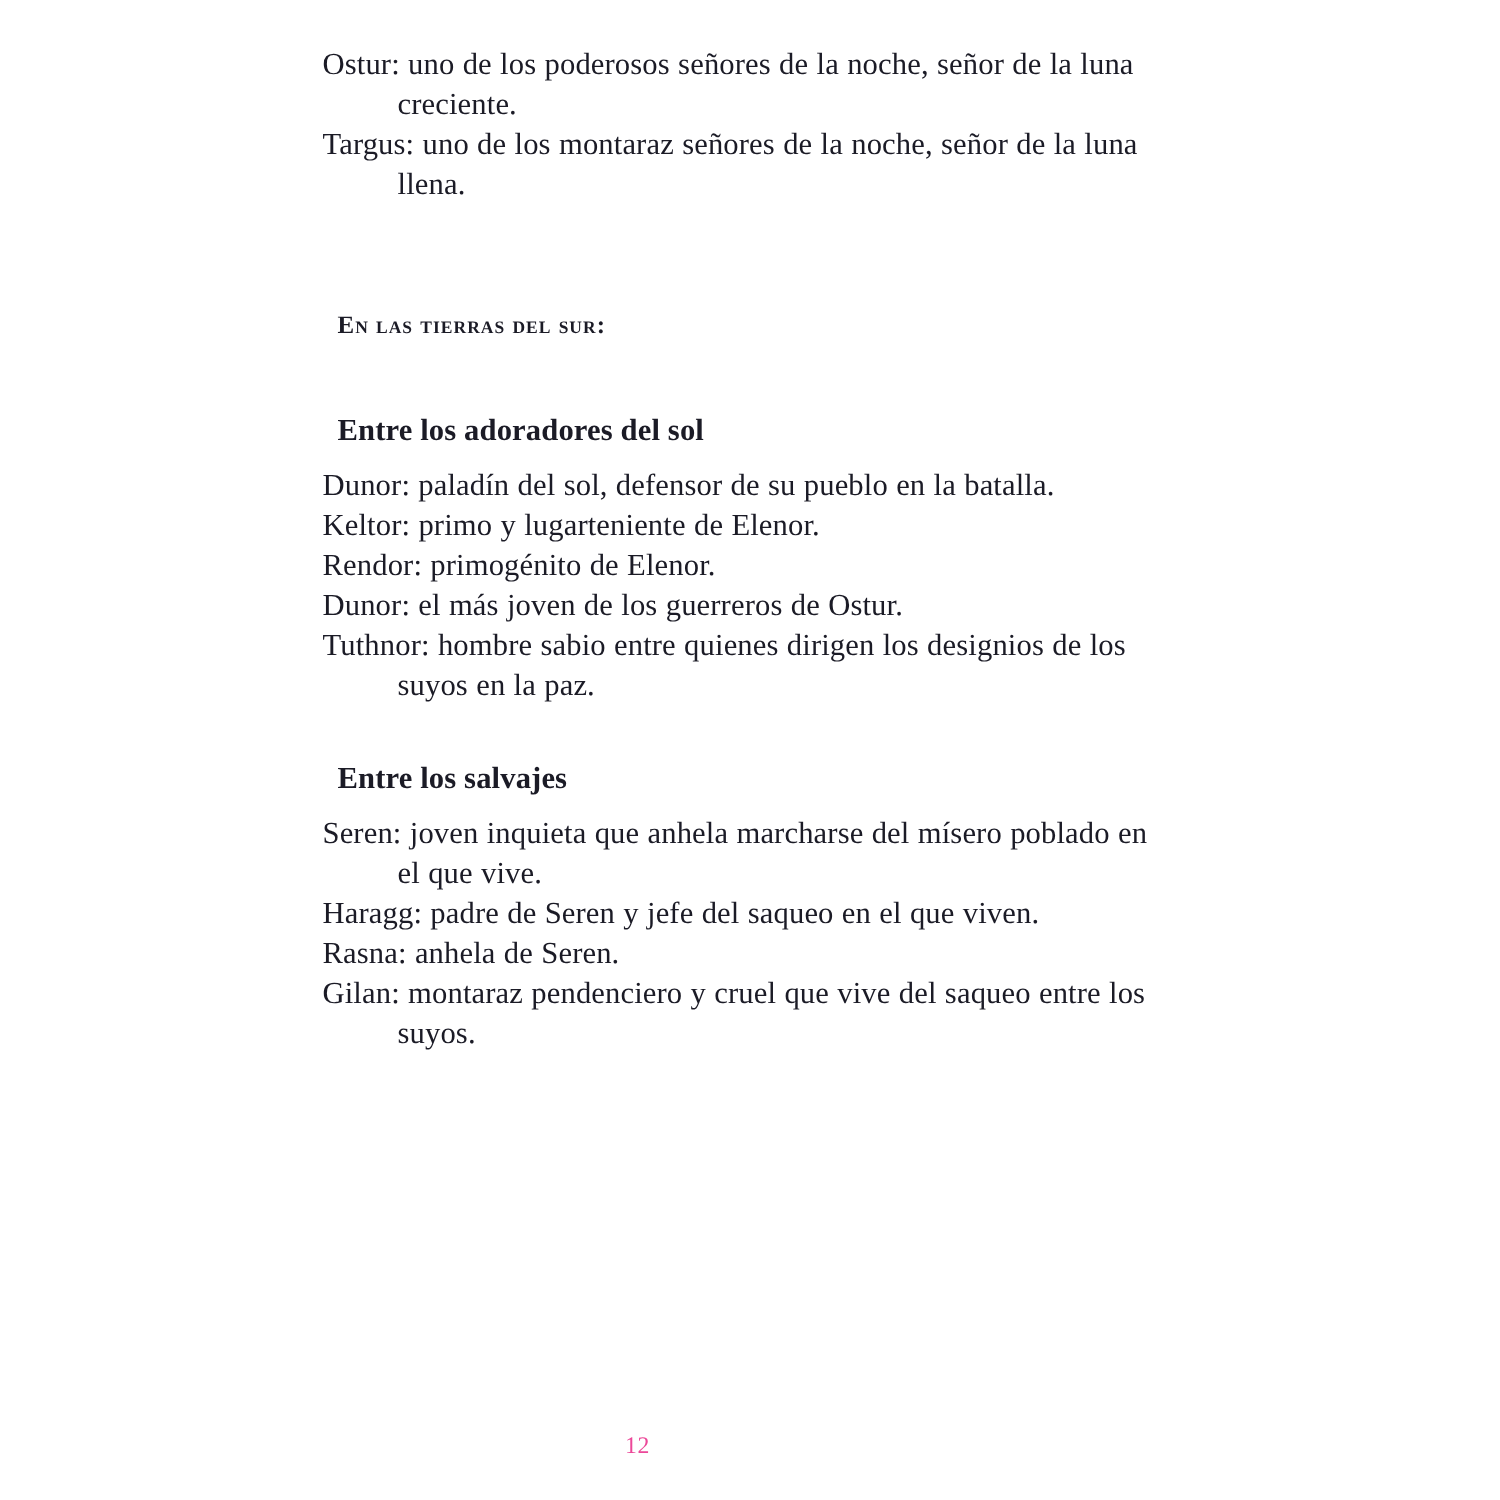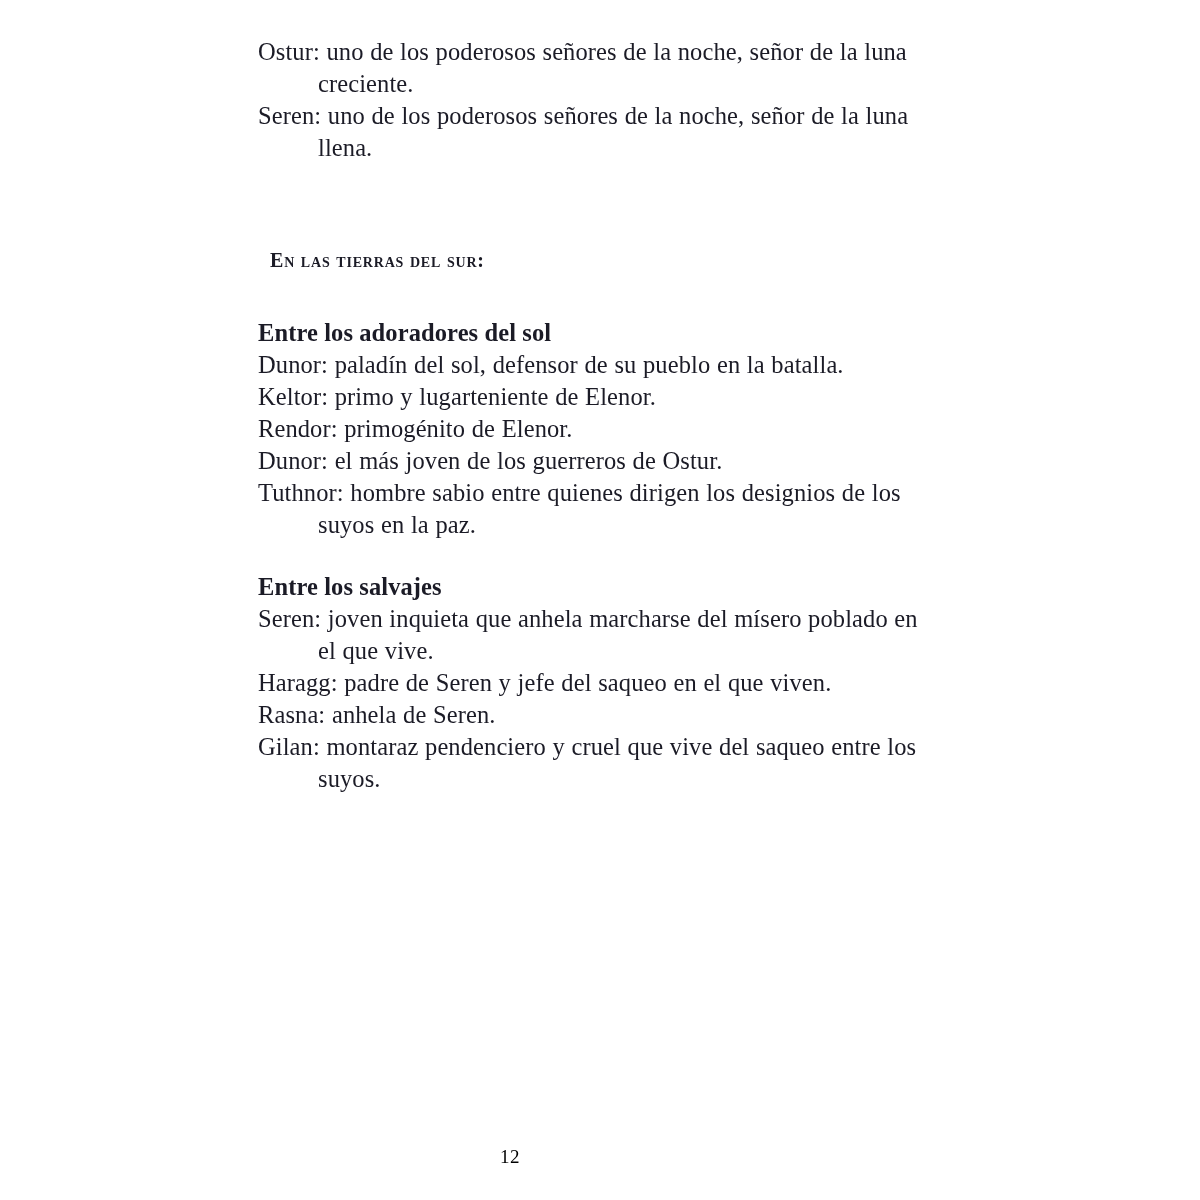--- a/index.html
+++ b/index.html
@@ -54,47 +54,47 @@
     font-variant: small-caps;
     letter-spacing: 0.8px;
     margin: 12px;
   }
 
   
   .sub-heading {
     font-size: 24.5px;
     line-height: 32px;
     font-weight: bold;
-    margin: 0;
+    margin: 12px;
     letter-spacing: 0.1px;
   }
 
   
   .folio {
     position: absolute;
     left: 0;
     right: 0;
     top: 1146px;
     text-align: center;
     font-size: 19px;
     line-height: 22px;
-    color: #000000;
+    color: #ec4899;
     letter-spacing: 0.5px;
   }
 </style>
 </head>
 <body>
 
 <div class="page">
 
   <div class="text-column">
 
     <div class="block">
       <p class="entry">Ostur: uno de los poderosos señores de la noche, señor de la luna creciente.</p>
-      <p class="entry">Seren: uno de los poderosos señores de la noche, señor de la luna llena.</p>
+      <p class="entry">Targus: uno de los montaraz señores de la noche, señor de la luna llena.</p>
     </div>
 
     <div class="gap-large"></div>
 
     <p class="section-heading">En las tierras del sur:</p>
 
     <div class="gap-medium"></div>
 
     <div class="block">
       <p class="sub-heading">Entre los adoradores del sol</p>

